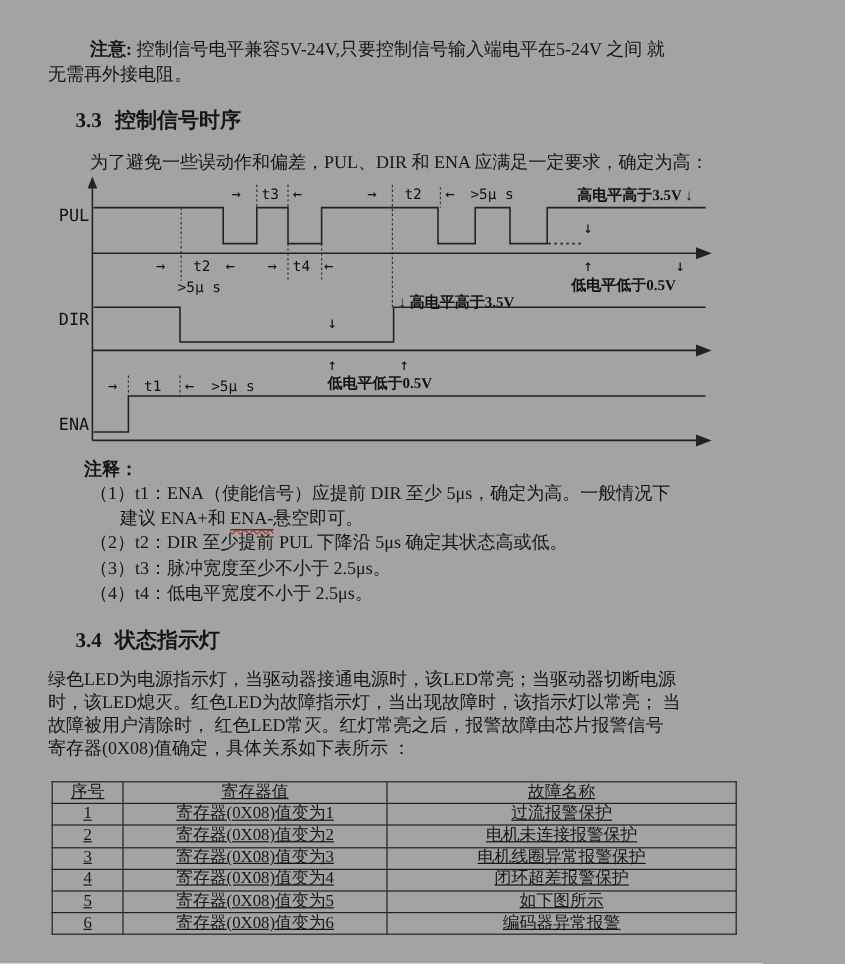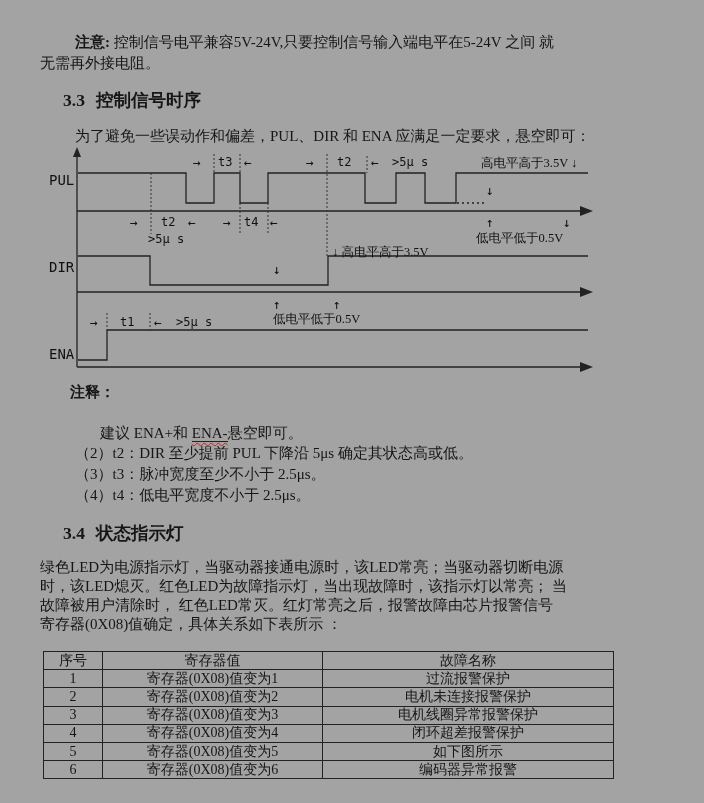--- a/index.html
+++ b/index.html
@@ -10,48 +10,48 @@
   .bold{font-weight:bold;}
   .heading{font-size:17.5px;font-weight:bold;white-space:nowrap;}
   .heading .num{margin-right:11px;font-family:"Liberation Serif","DejaVu Serif",serif;margin-left:18px;}
   
   #diagram{left:40px;top:146px;width:600px;height:236px;}
   #diagram svg{position:absolute;left:0;top:0;}
   .sig-label{position:absolute;font-family:"DejaVu Sans Mono","Liberation Mono",monospace;
              font-size:14px;color:#111;}
   .anno{position:absolute;font-size:12px;color:#111;white-space:nowrap;
         font-family:"DejaVu Sans Mono","Liberation Mono",monospace;}
-  .anno.cjk{font-family:"Liberation Serif","DejaVu Serif",serif;font-size:12.5px;font-weight:400;}
+  .anno.cjk{font-family:"Liberation Serif","DejaVu Serif",serif;font-size:12.5px;font-weight:700;}
   .anno.arrow{font-size:13px;letter-spacing:-1px;}
   
   .note-line{white-space:nowrap;}
   .spell{border-bottom:1px solid #222;text-decoration:underline wavy #cc2211 1px;
          text-underline-offset:4px;}
   
   table.fault{border-collapse:collapse;table-layout:fixed;width:570px;
               font-size:14px;color:#161616;}
   table.fault th,table.fault td{border:1px solid #222;height:17.2px;padding:0;
               text-align:center;vertical-align:middle;font-weight:normal;line-height:16px;
-              white-space:nowrap;overflow:hidden;}
+              white-space:nowrap;overflow:hidden;text-decoration:underline;}
 </style>
 </head>
 <body>
 
 <div id="page">
 
   <div class="abs body-text" style="left:40px;top:33px;width:630px;text-indent:35px;">
     <span class="bold">注意:</span><span> 控制信号电平兼容5V-24V,只要控制信号输入端电平在5-24V 之间 就</span>
   </div>
   <div class="abs body-text" style="left:40px;top:54px;">无需再外接电阻。</div>
 
   <div class="abs heading" style="left:45px;top:88px;">
     <span class="num">3.3</span><span>控制信号时序</span>
   </div>
 
-  <div class="abs body-text" style="left:75px;top:127px;">为了避免一些误动作和偏差，PUL、DIR 和 ENA 应满足一定要求，悬空即可：</div>
+  <div class="abs body-text" style="left:75px;top:127px;">为了避免一些误动作和偏差，PUL、DIR 和 ENA 应满足一定要求，确定为高：</div>
 
   <div id="diagram" class="abs">
     <svg width="600" height="236" viewBox="0 0 600 236">
       <g stroke="#222" stroke-width="1.3" fill="none">
 
         <path d="M37,7 V221"></path>
 
         <path d="M38,27 H146 V57 H174 V27 H200 V57 H228 V27 H325 V57 H356 V27 H385 V57 H416 V27 H548"></path>
         <path d="M417,57 H444" stroke-dasharray="2,3"></path>
 
@@ -113,20 +113,21 @@
     <span class="anno arrow" style="left:293px;top:151px;">↑</span>
     <span class="anno cjk" style="left:233px;top:165px;">低电平低于0.5V</span>
 
     <span class="anno arrow" style="left:50px;top:169px;">→</span>
     <span class="anno" style="left:80px;top:169px;">t1</span>
     <span class="anno arrow" style="left:114px;top:169px;">←</span>
     <span class="anno" style="left:136px;top:169px;">&gt;5μ s</span>
   </div>
 
   <div class="abs body-text bold" style="left:70px;top:383px;">注释：</div>
+  <div class="abs body-text note-line" style="left:75px;top:403px;">（1）t1：ENA（使能信号）应提前 DIR 至少 5μs，确定为高。一般情况下</div>
   <div class="abs body-text note-line" style="left:100px;top:424px;">
     <span>建议 ENA+和 </span><span class="spell">ENA-</span><span>悬空即可。</span>
   </div>
   <div class="abs body-text note-line" style="left:75px;top:444px;">（2）t2：DIR 至少提前 PUL 下降沿 5μs 确定其状态高或低。</div>
   <div class="abs body-text note-line" style="left:75px;top:465px;">（3）t3：脉冲宽度至少不小于 2.5μs。</div>
   <div class="abs body-text note-line" style="left:75px;top:486px;">（4）t4：低电平宽度不小于 2.5μs。</div>
 
   <div class="abs heading" style="left:45px;top:521px;">
     <span class="num">3.4</span><span>状态指示灯</span>
   </div>

